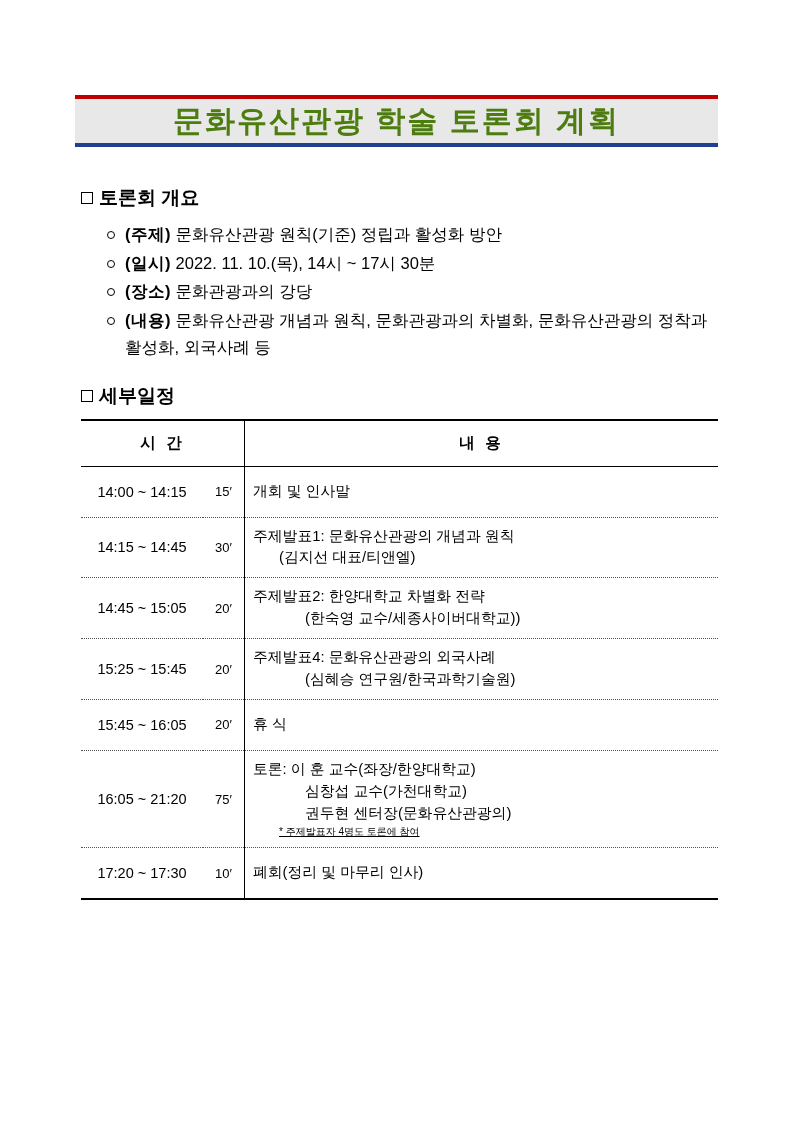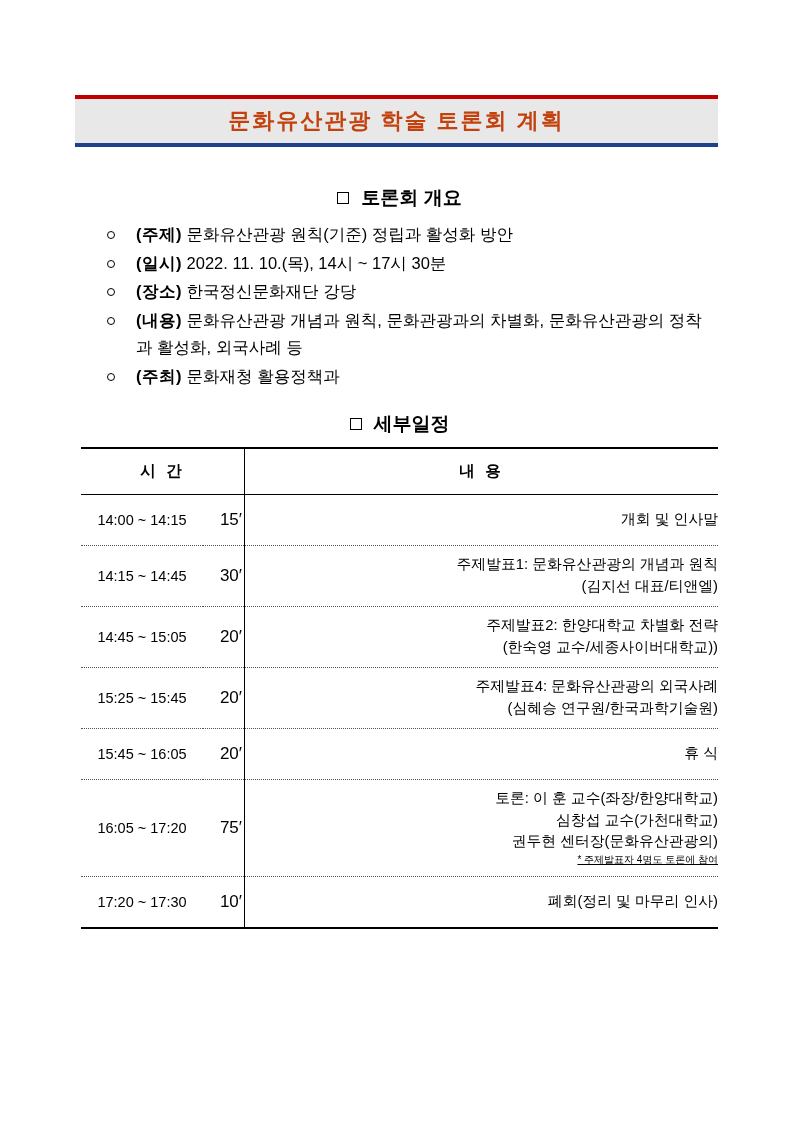--- a/index.html
+++ b/index.html
@@ -28,35 +28,34 @@
     background: #e8e8e8;
     border-top: 4px solid #c00000;
     border-bottom: 4px solid #1f3f8f;
     height: 44px;
     display: flex;
     align-items: center;
     justify-content: center;
     margin-bottom: 38px;
   }
   .title-banner .title-text {
-    font-size: 22px;
+    font-size: 30px;
     font-weight: bold;
     letter-spacing: 2px;
-    color: #c2410c;
+    color: #4d7c0f;
   }
 
   
   .section-heading {
     display: flex;
     align-items: center;
-    gap: 12px;
+    gap: 6px;
     font-size: 19px;
     font-weight: bold;
     margin: 0 0 10px 6px;
-    justify-content: center;
   }
   .box-bullet {
     display: inline-block;
     width: 12px;
     height: 12px;
     border: 1.6px solid #000;
     box-sizing: border-box;
     flex: 0 0 auto;
   }
 
@@ -66,21 +65,20 @@
     padding: 0;
     list-style: none;
   }
   .outline > li {
     display: flex;
     align-items: flex-start;
     font-size: 16.5px;
     line-height: 1.62;
     margin-left: 32px;
     margin-bottom: 2px;
-    gap: 11px;
   }
   .circ-bullet {
     flex: 0 0 auto;
     width: 8px;
     height: 8px;
     border: 1.4px solid #000;
     border-radius: 50%;
     box-sizing: border-box;
     margin-top: 10px;
     margin-right: 10px;
@@ -116,40 +114,39 @@
   }
   table.schedule td.t-range {
     width: 118px;
     text-align: center;
     white-space: nowrap;
     font-size: 14.5px;
     padding: 6px 2px;
   }
   table.schedule td.t-dur {
     width: 37px;
-    text-align: right;
+    text-align: center;
     border-right: 1.2px solid #000;
-    font-size: 17px;
+    font-size: 13px;
     padding: 6px 2px;
   }
   table.schedule td.t-content {
     padding: 8px 0 8px 8px;
     line-height: 1.48;
     font-size: 14.8px;
   }
   table.schedule tbody tr {
     border-bottom: 1px dotted #555;
   }
   table.schedule tbody tr.last-row {
     border-bottom: 2px solid #000;
   }
   table.schedule tbody tr td {
     vertical-align: middle;
     height: 34px;
-    text-align: right;
   }
   .indent-1 { display: inline-block; width: 26px; }
   .indent-2 { display: inline-block; width: 52px; }
   .note {
     font-size: 10px;
     text-decoration: underline;
   }
   .c-line { display: block; }
 </style>
 </head>
@@ -170,29 +167,25 @@
     <li>
       <span class="circ-bullet"></span>
       <span class="li-body"><span class="lbl">(주</span><span class="lbl sp"></span><span class="lbl">제)</span> <span class="txt">문화유산관광 원칙(기준) 정립과 활성화 방안</span></span>
     </li>
     <li>
       <span class="circ-bullet"></span>
       <span class="li-body"><span class="lbl">(일</span><span class="lbl sp"></span><span class="lbl">시)</span> <span class="txt">2022. 11. 10.(목), 14시 ~ 17시 30분</span></span>
     </li>
     <li>
       <span class="circ-bullet"></span>
-      <span class="li-body"><span class="lbl">(장</span><span class="lbl sp"></span><span class="lbl">소)</span> <span class="txt">한국정신문화재단 강당</span></span>
+      <span class="li-body"><span class="lbl">(장</span><span class="lbl sp"></span><span class="lbl">소)</span> <span class="txt">문화관광과의 강당</span></span>
     </li>
     <li>
       <span class="circ-bullet"></span>
       <span class="li-body"><span class="lbl">(내</span><span class="lbl sp"></span><span class="lbl">용)</span> <span class="txt">문화유산관광 개념과 원칙, 문화관광과의 차별화, 문화유산관광의 정착과 활성화, 외국사례 등</span></span>
-    </li>
-    <li>
-      <span class="circ-bullet"></span>
-      <span class="li-body"><span class="lbl">(주</span><span class="lbl sp"></span><span class="lbl">최)</span> <span class="txt">문화재청 활용정책과</span></span>
     </li>
   </ul>
 
   <div class="section-heading">
     <span class="box-bullet"></span>
     <span>세부일정</span>
   </div>
 
   <table class="schedule">
     <thead>
@@ -234,21 +227,21 @@
         </td>
       </tr>
       <tr>
         <td class="t-range">15:45 ~ 16:05</td>
         <td class="t-dur">20′</td>
         <td class="t-content">
           <span class="c-line">휴  식</span>
         </td>
       </tr>
       <tr>
-        <td class="t-range">16:05 ~ 17:20</td>
+        <td class="t-range">16:05 ~ 21:20</td>
         <td class="t-dur">75′</td>
         <td class="t-content">
           <span class="c-line">토론:  이   훈 교수(좌장/한양대학교)</span>
           <span class="c-line"><span class="indent-2"></span><span>심창섭 교수(가천대학교)</span></span>
           <span class="c-line"><span class="indent-2"></span><span>권두현 센터장(문화유산관광의)</span></span>
           <span class="c-line note"><span class="indent-1"></span><span>* 주제발표자 4명도 토론에 참여</span></span>
         </td>
       </tr>
       <tr class="last-row">
         <td class="t-range">17:20 ~ 17:30</td>

